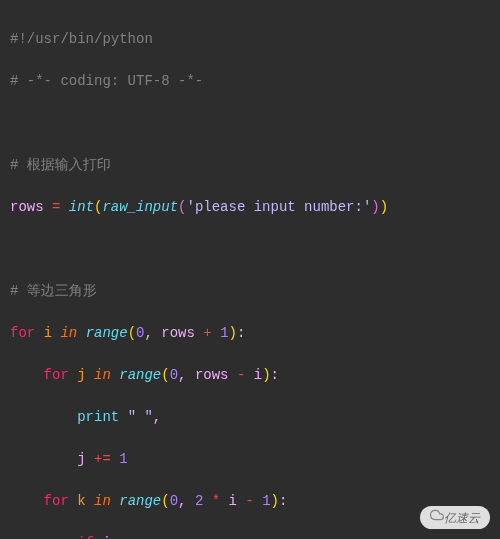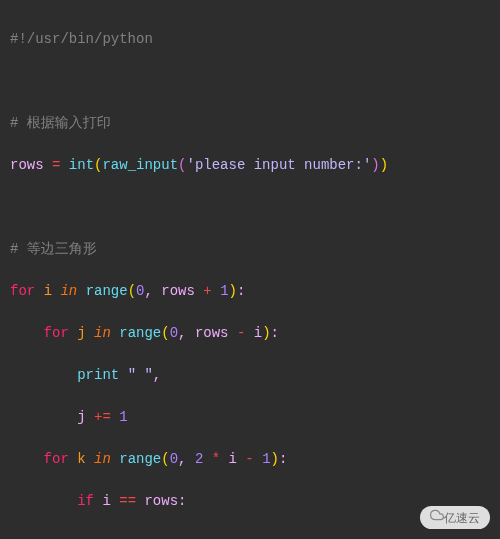--- a/index.html
+++ b/index.html
@@ -24,42 +24,44 @@
   .string { color: #c4b5fd; }
   .number { color: #ae81ff; }
   .op { color: #f44747; }
   .paren { color: #ffd700; }
   .paren2 { color: #da70d6; }
   .kw-for { color: #f92672; margin-top: 24px; }
   .kw-in { color: #f97316; font-style: italic; }
   .kw-if { color: #f92672; }
   .kw-print { color: #66d9ef; text-align: center; }
   .loopvar { color: #fd971f; }
-  .func { color: #66d9ef; }
+  .func { color: #66d9ef; font-style: italic; }
   .plain { color: #f0abfc; }
   .watermark {
     position: absolute;
     bottom: 10px;
     right: 10px;
     background: rgba(255,255,255,0.85);
     border-radius: 12px;
     padding: 2px 10px;
     font-size: 12px;
     color: #666;
     display: flex;
     align-items: center;
     font-family: sans-serif;
+    font-style: italic;
   }
   .watermark svg { width: 14px; height: 14px; }
 </style>
 </head>
 <body>
 
 <div class="code-container">
 <span class="line"><span class="comment">#!/usr/bin/python</span></span>
+<span class="line"><span class="comment"># -*- coding: UTF-8 -*-</span></span>
 <span class="line"> </span>
 <span class="line"><span class="comment"># 根据输入打印</span></span>
 <span class="line"><span class="plain">rows</span><span class="op"> = </span><span class="func">int</span><span class="paren">(</span><span class="func">raw_input</span><span class="paren2">(</span><span class="string">'please input number:'</span><span class="paren2">)</span><span class="paren">)</span></span>
 <span class="line"> </span>
 <span class="line"><span class="comment"># 等边三角形</span></span>
 <span class="line"><span class="kw-for">for</span><span class="plain"> </span><span class="loopvar">i</span><span class="plain"> </span><span class="kw-in">in</span><span class="plain"> </span><span class="func">range</span><span class="paren">(</span><span class="number">0</span><span class="plain">, </span><span class="plain">rows</span><span class="op"> + </span><span class="number">1</span><span class="paren">)</span><span class="plain">:</span></span>
 <span class="line">    <span class="kw-for">for</span><span class="plain"> </span><span class="loopvar">j</span><span class="plain"> </span><span class="kw-in">in</span><span class="plain"> </span><span class="func">range</span><span class="paren">(</span><span class="number">0</span><span class="plain">, </span><span class="plain">rows</span><span class="op"> - </span><span class="plain">i</span><span class="paren">)</span><span class="plain">:</span></span>
 <span class="line">        <span class="kw-print">print</span><span class="plain"> </span><span class="string">" "</span><span class="plain">,</span></span>
 <span class="line">        <span class="plain">j</span><span class="op"> += </span><span class="number">1</span></span>
 <span class="line">    <span class="kw-for">for</span><span class="plain"> </span><span class="loopvar">k</span><span class="plain"> </span><span class="kw-in">in</span><span class="plain"> </span><span class="func">range</span><span class="paren">(</span><span class="number">0</span><span class="plain">, </span><span class="number">2</span><span class="op"> * </span><span class="plain">i</span><span class="op"> - </span><span class="number">1</span><span class="paren">)</span><span class="plain">:</span></span>

